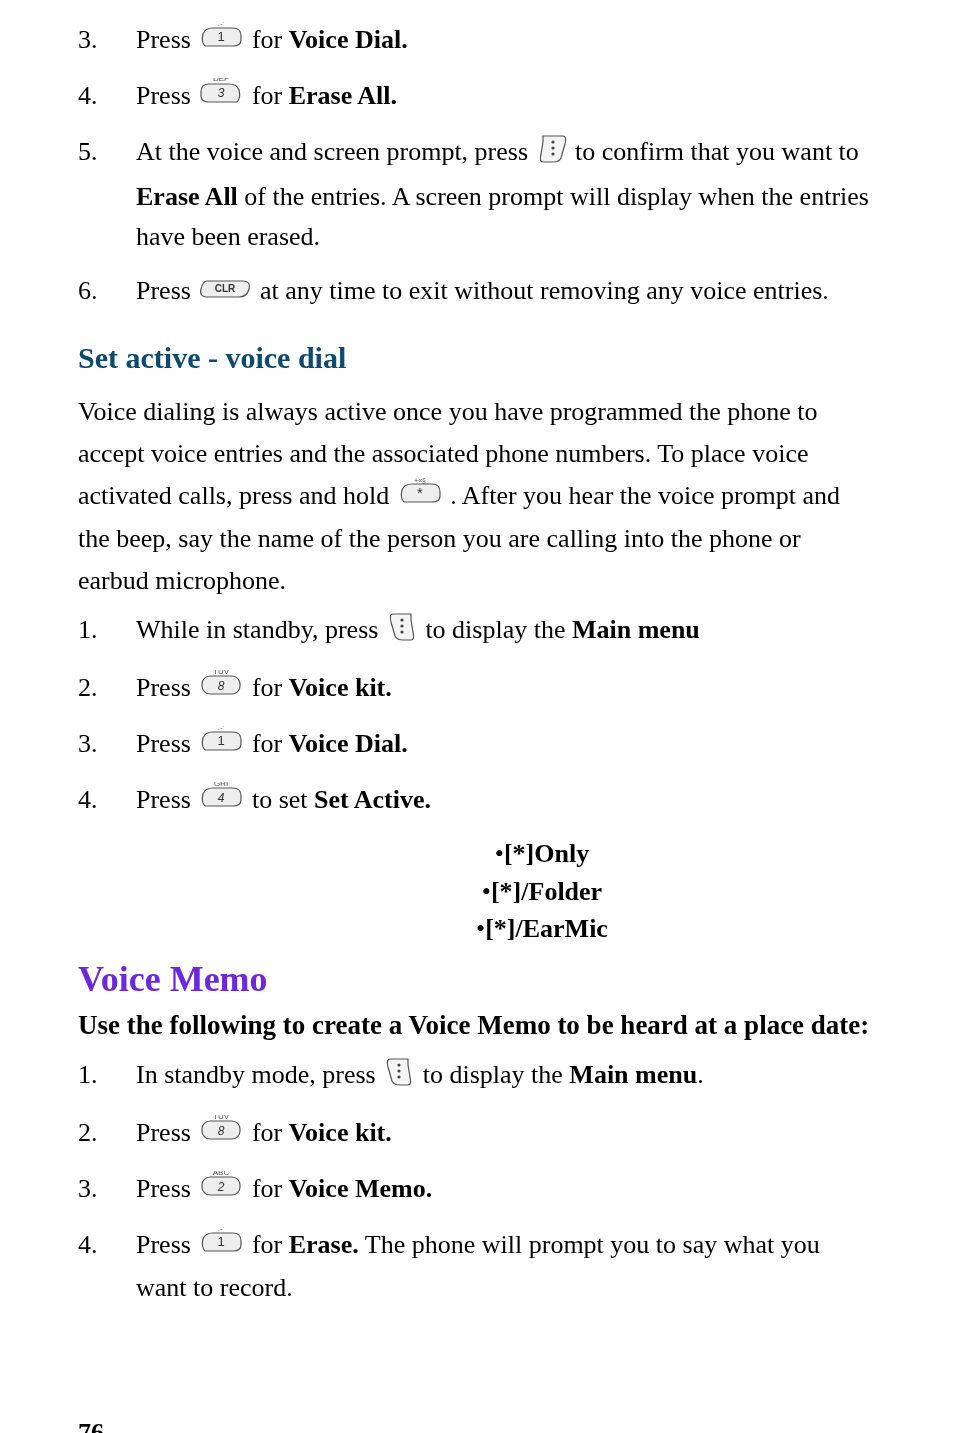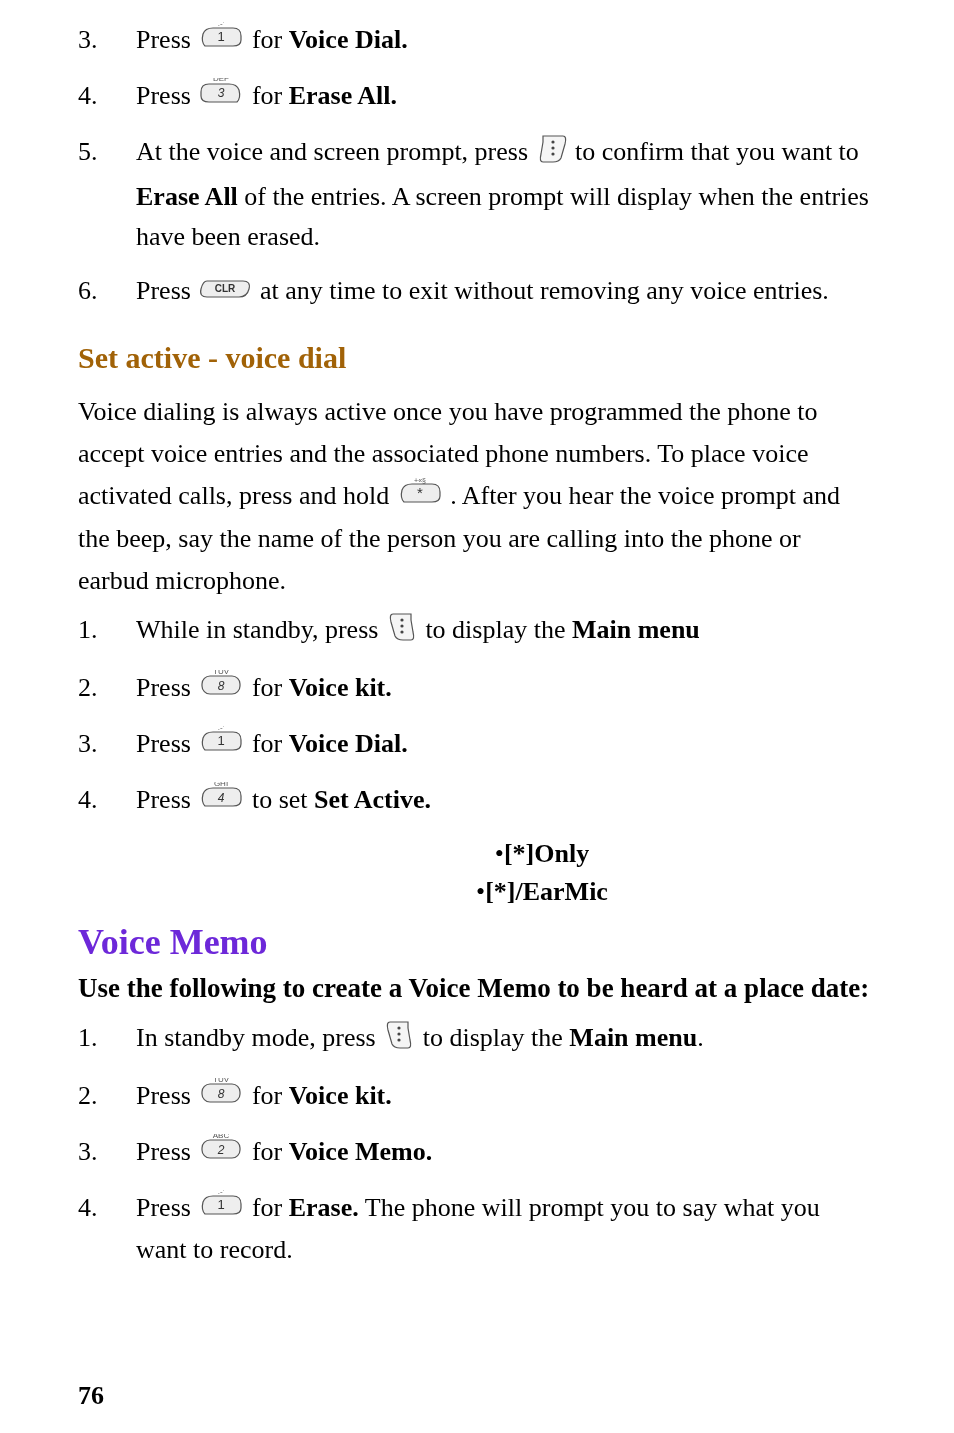--- a/index.html
+++ b/index.html
@@ -27,21 +27,21 @@
   }
   .step-body {
     flex: 1;
   }
   .icon {
     display: inline-block;
     vertical-align: middle;
     margin: 0 2px;
   }
   .h2-blue {
-    color: #a16207;
+    color: #0c4a6e;
     font-weight: bold;
     font-size: 30px;
     margin: 28px 0 16px 0;
   }
   .h1-blue {
     color: #6d28d9;
     font-weight: bold;
     font-size: 36px;
     margin: 12px 0 10px 0;
   }
@@ -226,20 +226,21 @@
       <span>Press</span>
       <span class="icon"><svg width="44" height="28" viewBox="0 0 44 28">
             <use href="#ico-key-4-ghi"></use>
           </svg></span>
       <span>  to set </span><span class="bold">Set Active.</span>
     </div>
   </div>
 
   <div class="bullets">
     <div class="row">•<span class="bold">[*]Only</span></div>
+    <div class="row">•<span class="bold">[*]/Folder</span></div>
     <div class="row">•<span class="bold">[*]/EarMic</span></div>
   </div>
 
   <div class="h1-blue">Voice Memo</div>
   <div class="subhead-bold">Use the following to create a Voice Memo to be heard at a place date:</div>
 
   <div class="step">
     <div class="step-num">1.</div>
     <div class="step-body">
       <span>In standby mode, press </span>

